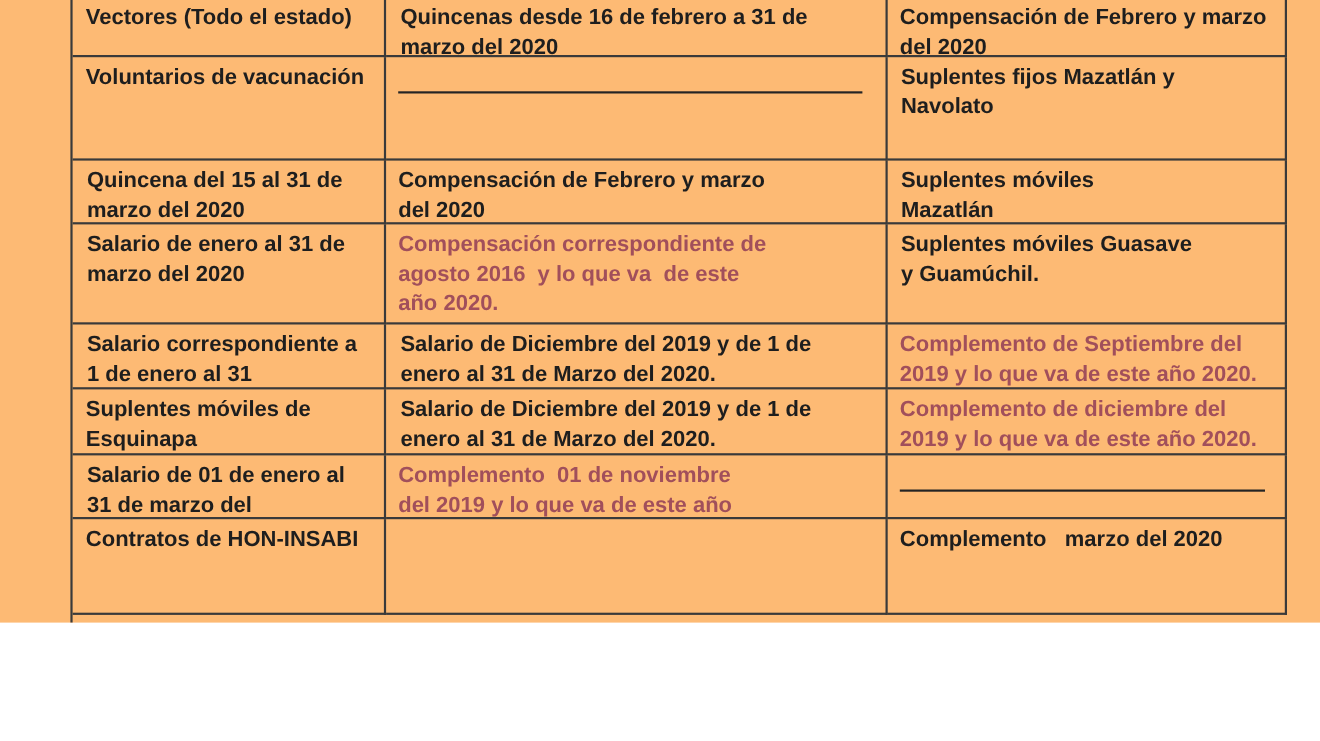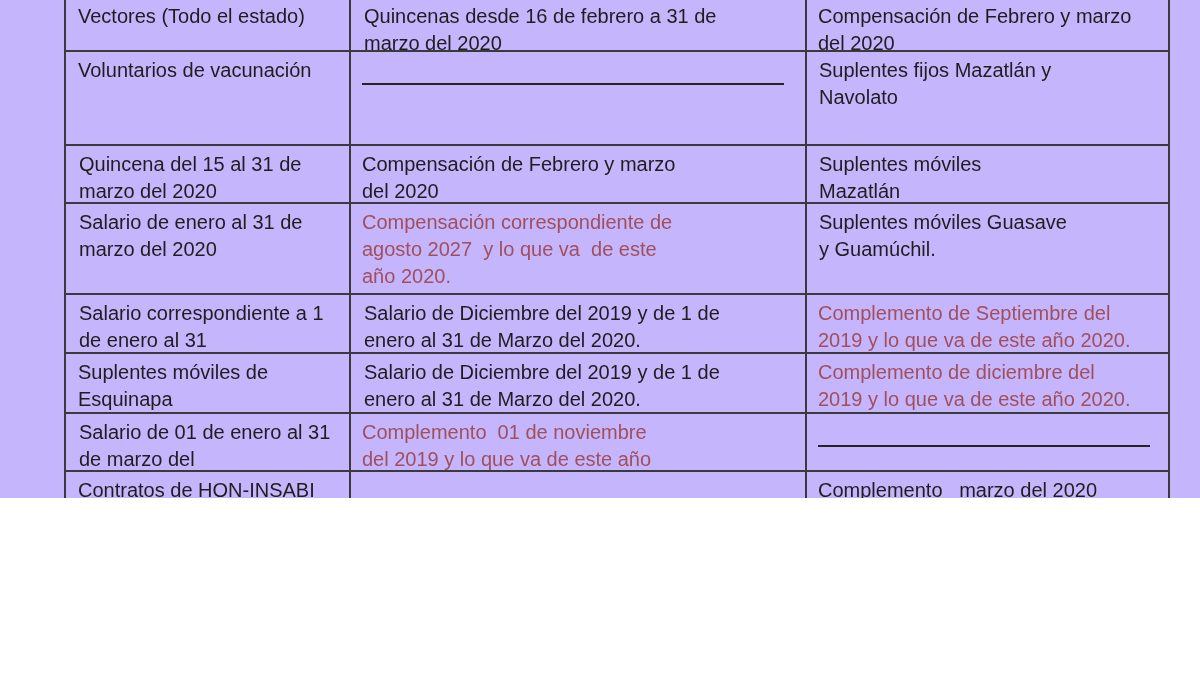--- a/index.html
+++ b/index.html
@@ -3,24 +3,25 @@
 <meta charset="utf-8">
 <style>
   * { box-sizing: border-box; margin: 0; padding: 0; }
   html, body { background: #ffffff; }
   body {
     font-family: "Liberation Sans", sans-serif;
     width: 1200px; height: 674px; overflow: hidden;
   }
   .scan {
     position: relative;
-    width: 1200px; height: 498px;
+    width: 1200px; height: 566px;
     overflow: hidden;
-    background: #c4b5fd;
+    background: #fdba74;
     color: var(--ink, #1e1e1e);
+    font-weight: bold;
   }
   .grid {
     position: absolute;
     left: 64px; top: -4px;
     width: 1108px;
     display: grid;
     grid-template-columns: 285px 456px 363px;
     border-top: 2px solid #3a3a3a;
     border-left: 2px solid #3a3a3a;
     background: transparent;
@@ -79,21 +80,21 @@
       </div>
       <div class="cell category-cell">
         <span>Suplentes móviles
 Mazatlán</span>
       </div>
       <div class="cell period-cell">
         <span>Salario de enero al 31 de marzo del 2020</span>
       </div>
       <div class="cell payment-cell">
         <span class="red">Compensación correspondiente de
-agosto 2027  y lo que va  de este
+agosto 2016  y lo que va  de este
 año 2020.</span>
       </div>
       <div class="cell category-cell">
         <span>Suplentes móviles Guasave
 y Guamúchil.</span>
       </div>
       <div class="cell period-cell">
         <span>Salario correspondiente a 1 de enero al 31
 de marzo del 2020</span>
       </div>

